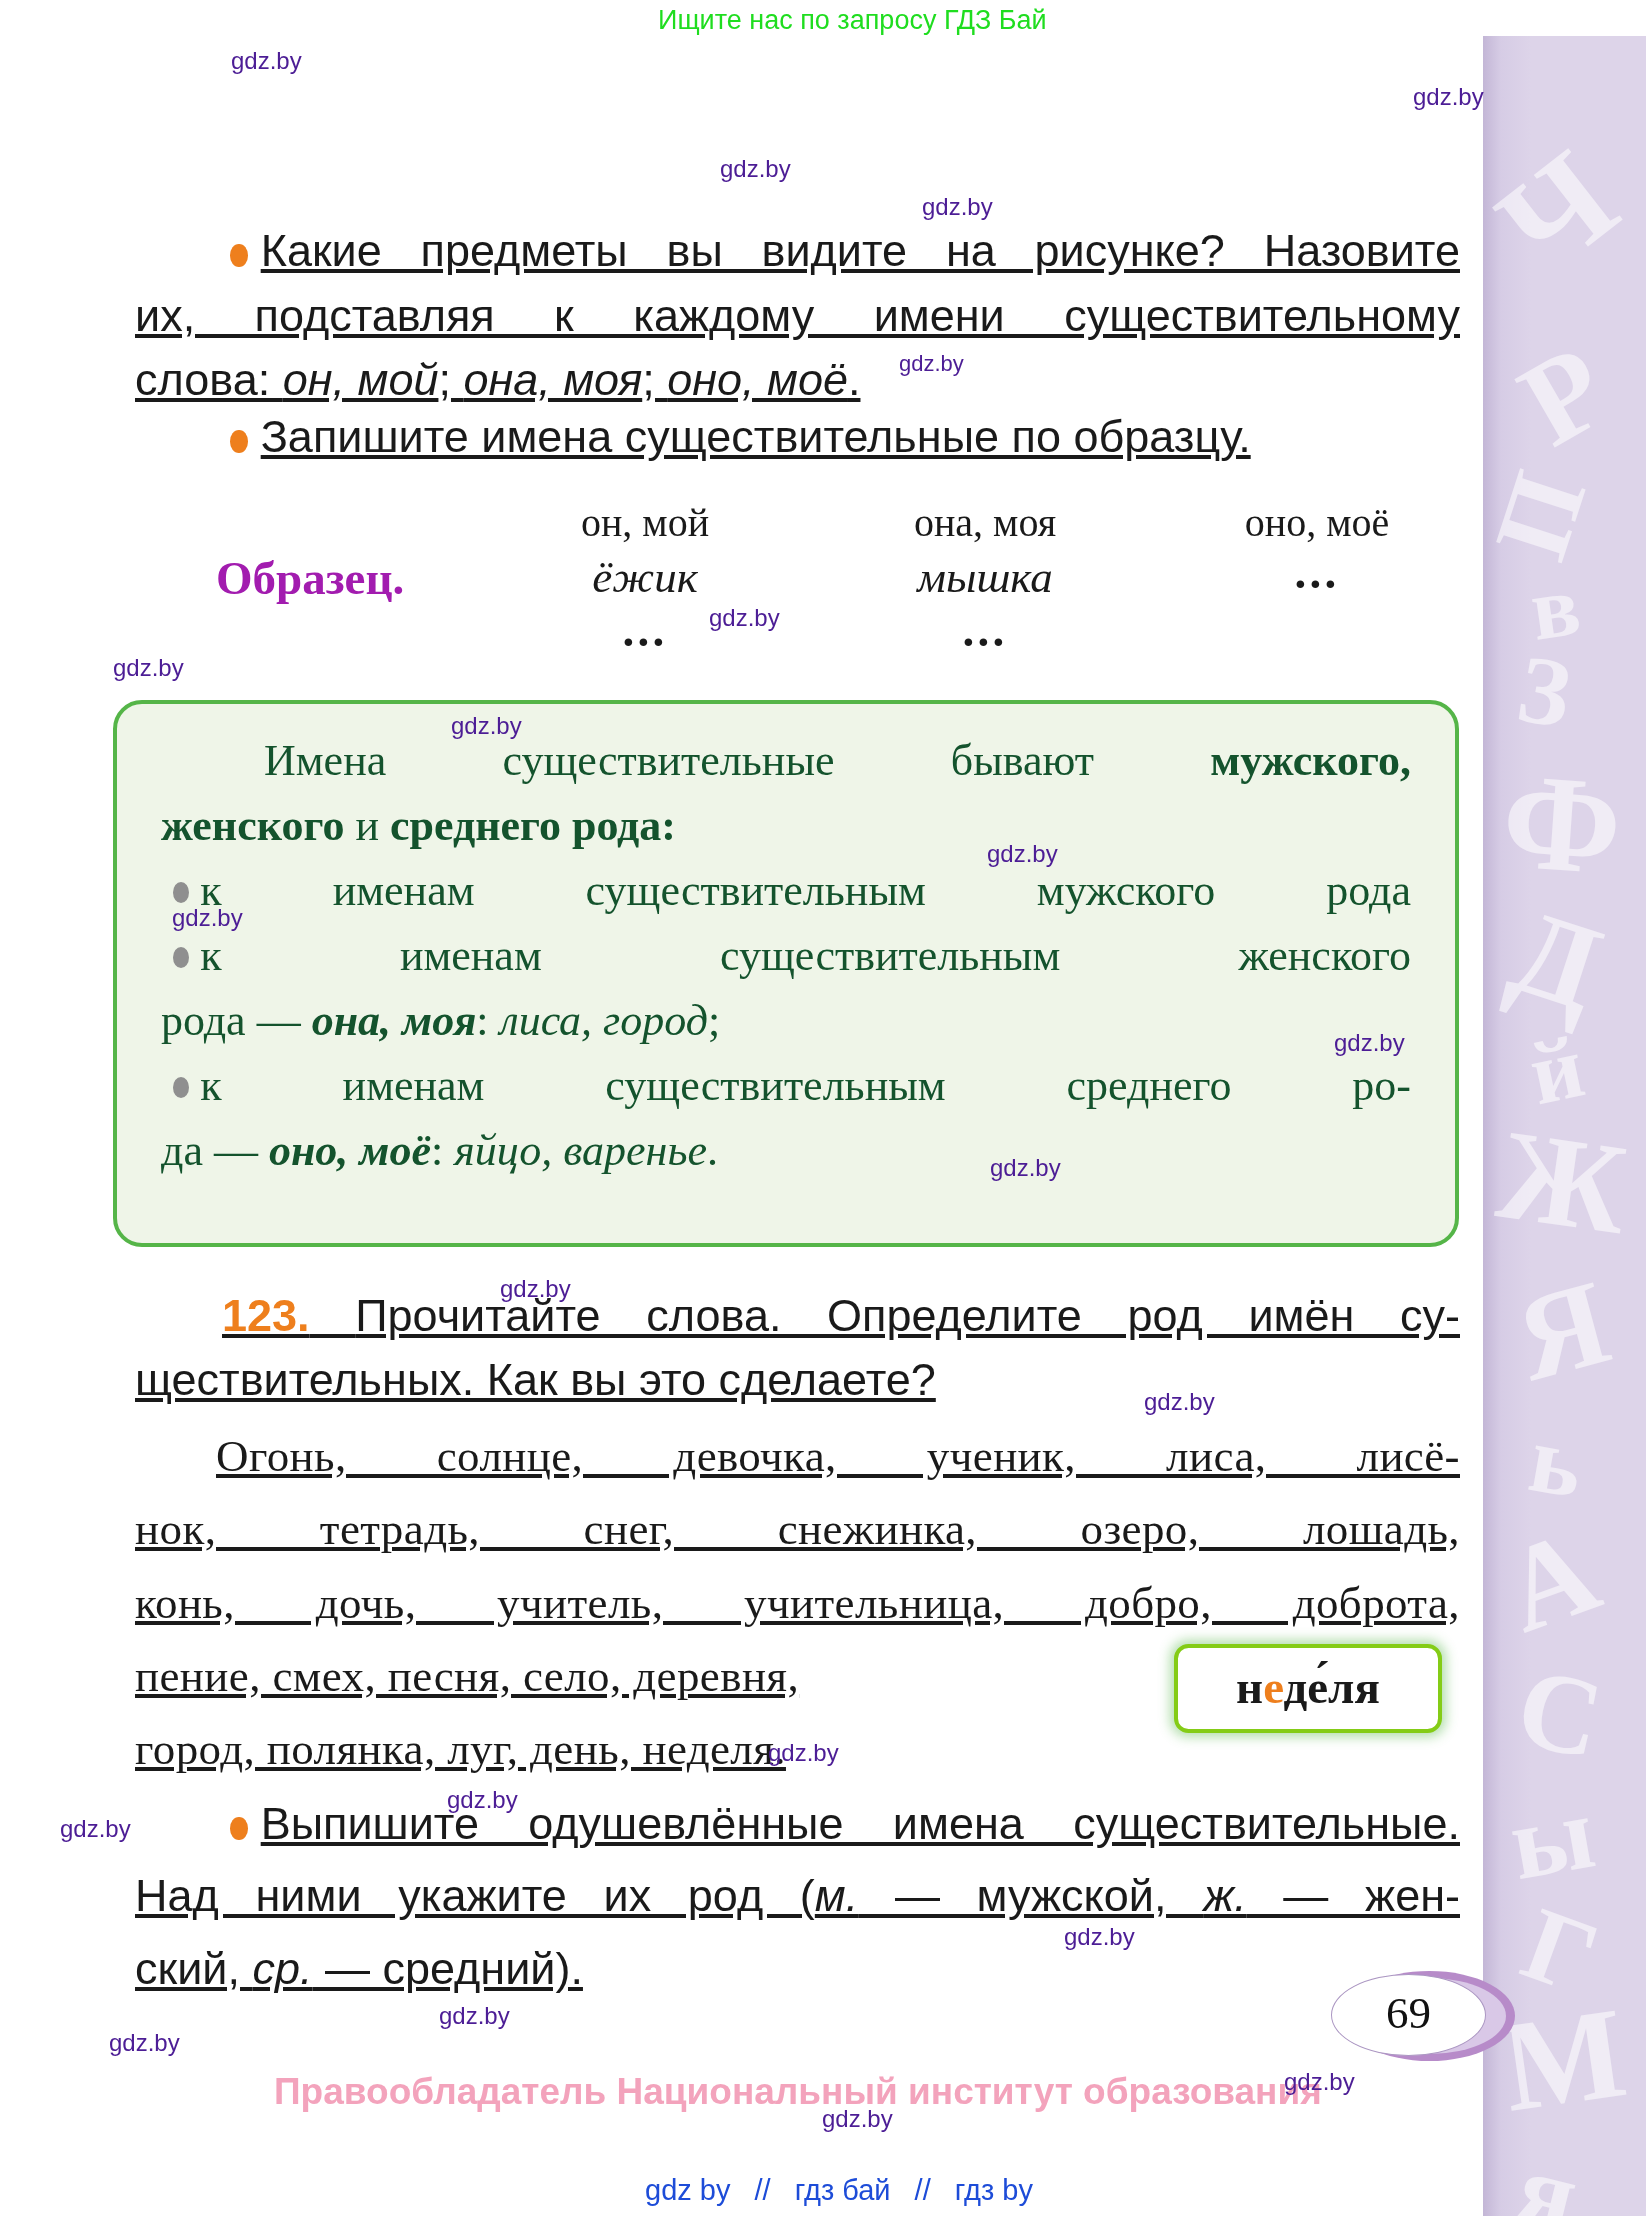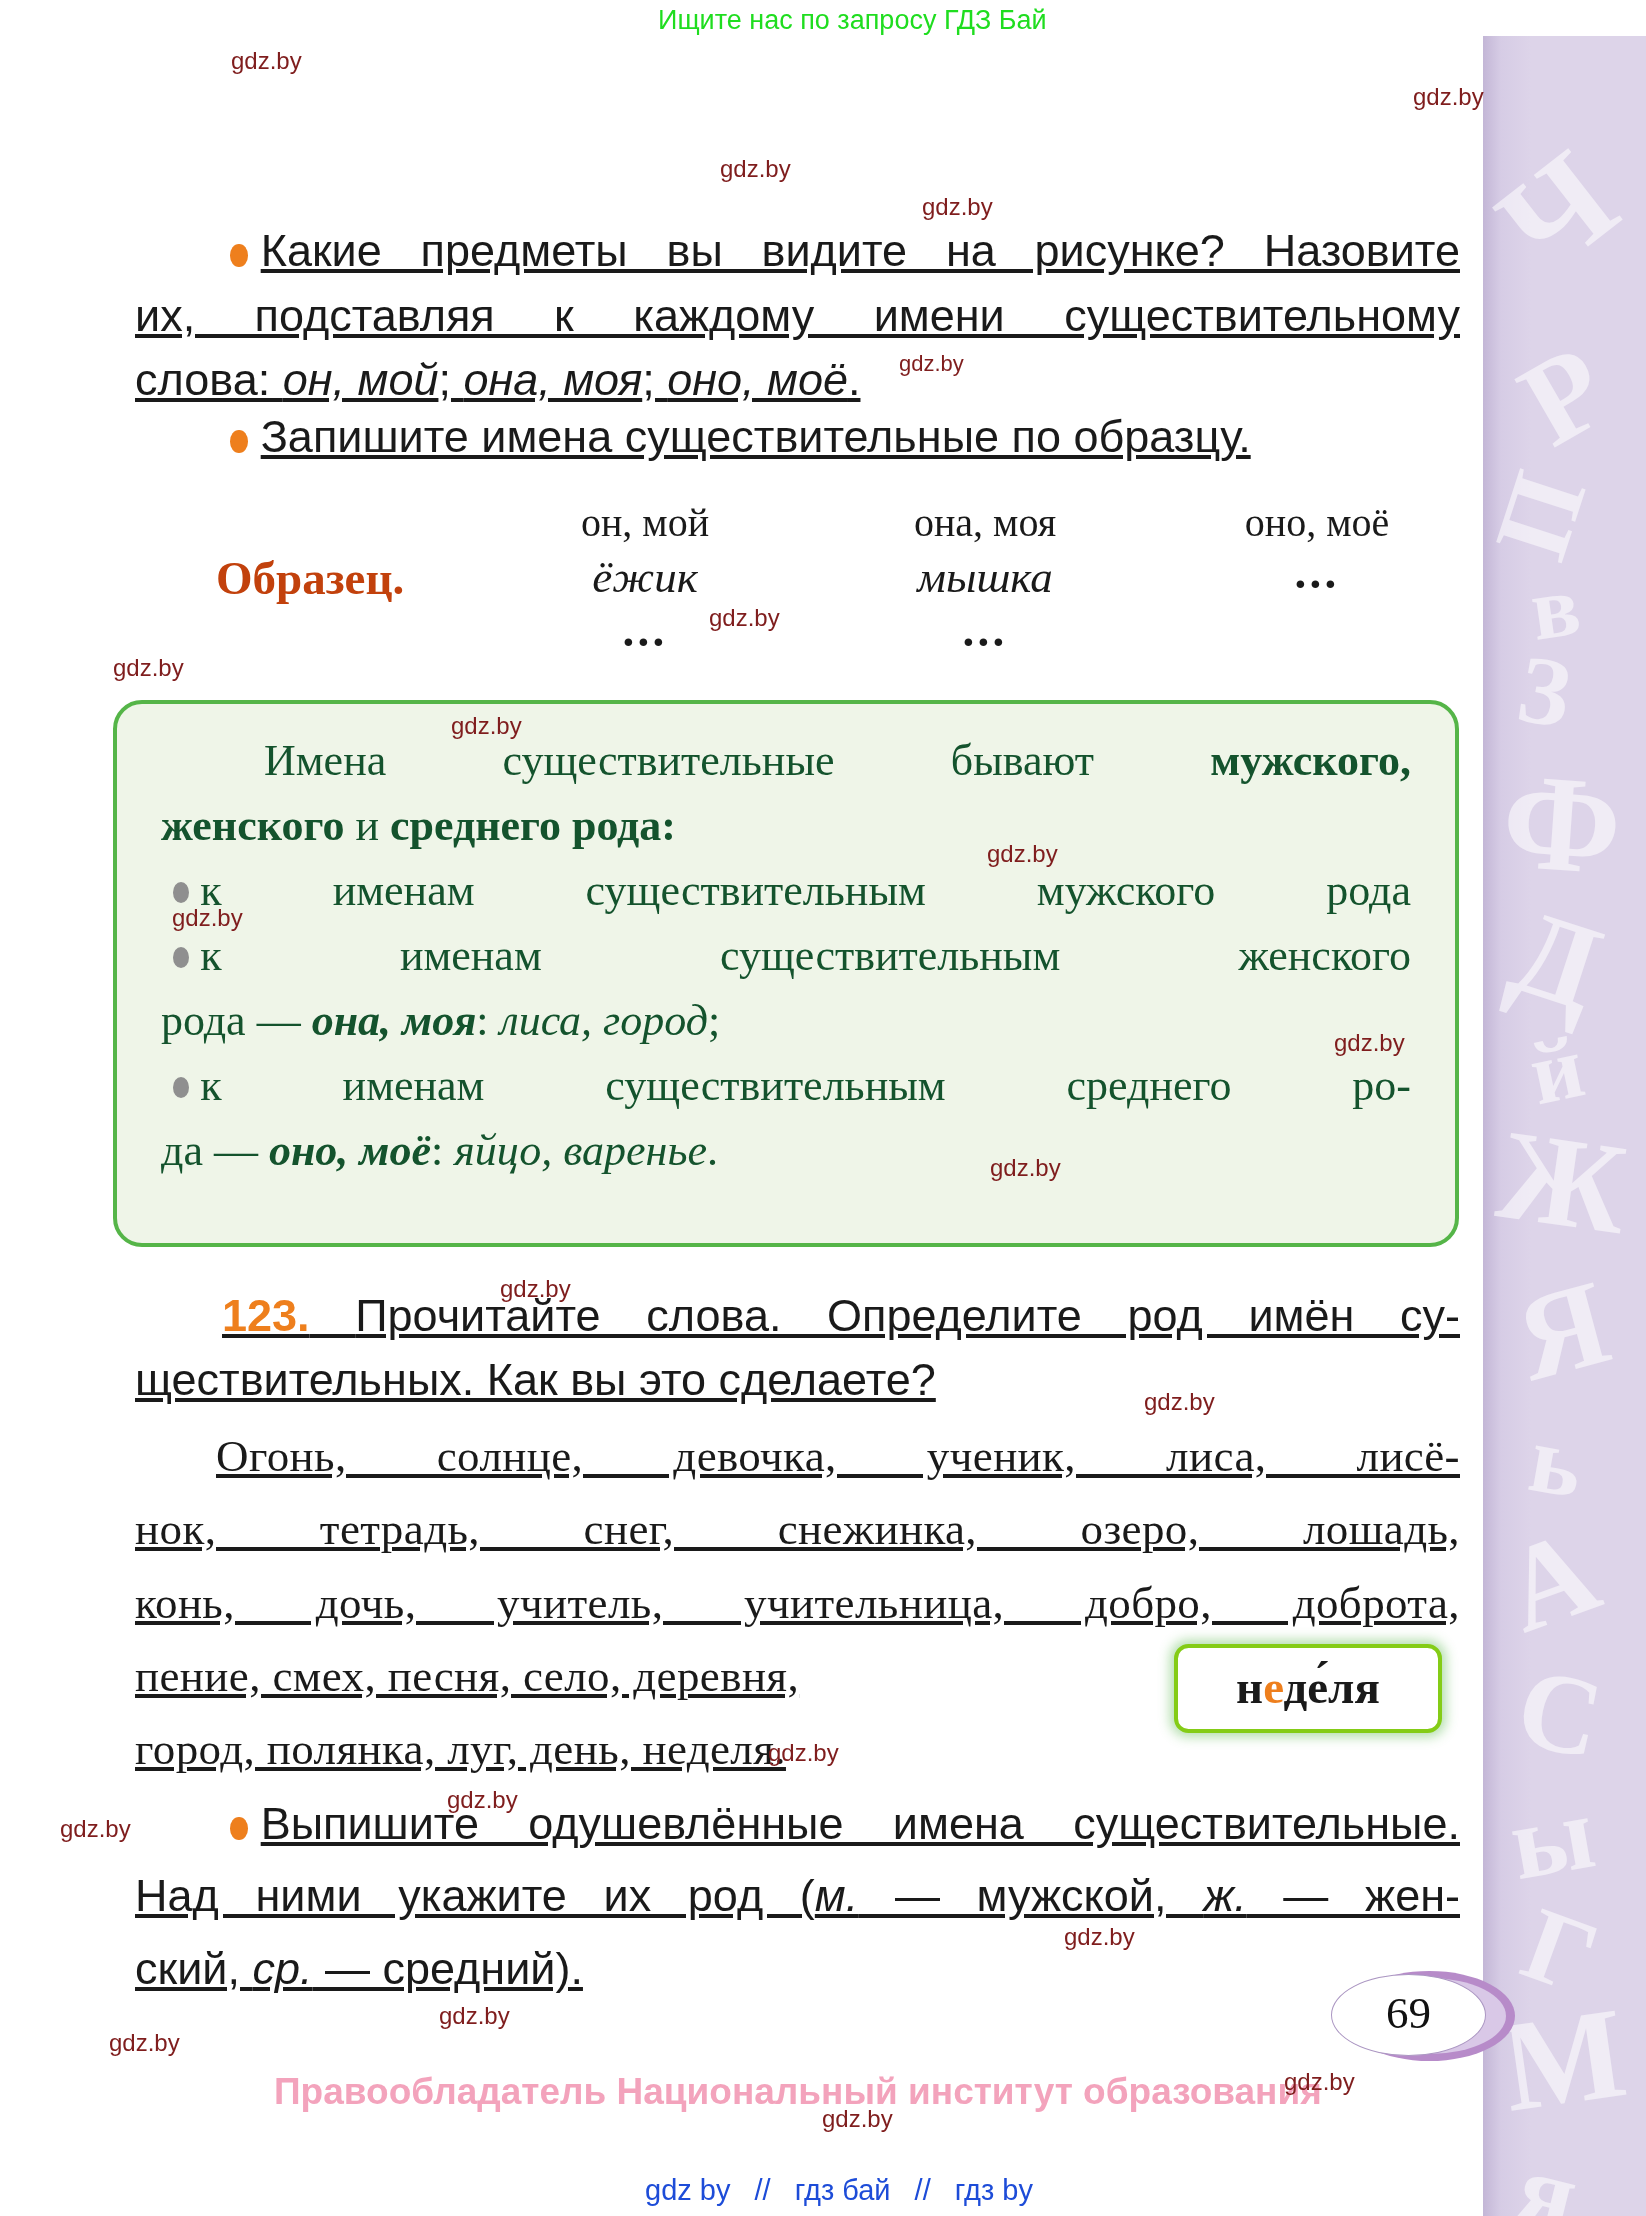--- a/index.html
+++ b/index.html
@@ -4,21 +4,21 @@
 <style>
   html,body{margin:0;padding:0;background:#ffffff;}
   .page{position:relative;width:1647px;height:2216px;background:#ffffff;overflow:hidden;
         font-family:"Liberation Sans",sans-serif;color:#1a1a1a;}
   
   .strip{position:absolute;left:1483px;top:36px;width:164px;height:2180px;z-index:1;
          background:linear-gradient(to right,#c3b6d6 0px,#d6cce5 17.7px,#ddd4e9 48px,#ddd4e9 100%);}
   .strip-letter{position:absolute;font-family:"Liberation Serif",serif;font-weight:bold;
                 color:rgba(255,255,255,0.55);user-select:none;}
   
-  .wm{position:absolute;font:400 24px "Liberation Sans",sans-serif;color:#7f1d1d;z-index:6;white-space:nowrap;}
+  .wm{position:absolute;font:400 24px "Liberation Sans",sans-serif;color:#4c1d95;z-index:6;white-space:nowrap;}
   .banner{position:absolute;left:658px;top:4.8px;font:400 27px "Liberation Sans",sans-serif;z-index:6;white-space:nowrap;}
   
   .sansline{position:absolute;left:135px;width:1325px;font-family:"Liberation Sans",sans-serif;
             font-size:45px;line-height:64px;color:#1a1a1a;z-index:3;white-space:nowrap;text-decoration:underline;}
   .just{white-space:normal;text-align:justify;text-align-last:justify;}
   .serifline{font-family:"Liberation Serif",serif;letter-spacing:0.4px;}
   .obul{display:inline-block;width:17.7px;height:22.6px;border-radius:50%;background:#ee7f1d;
         margin-right:13px;vertical-align:-0.8px;}
   .it{font-style:italic;}
   .bi{font-style:italic;font-weight:bold;}
@@ -115,21 +115,21 @@
     </div>
     <div class="sansline" style="top:348px">
       <span>слова: </span><span class="it">он, мой</span><span>; </span><span class="it">она, моя</span><span>; </span><span class="it">оно, моё</span><span>.</span>
     </div>
   </div>
 
   <div class="sansline" style="top:405px;text-indent:95px">
     <span class="obul"></span><span>Запишите имена существительные по образцу.</span>
   </div>
 
-  <div class="obr-label" style="color:#c2410c">Образец.</div>
+  <div class="obr-label" style="color:#a21caf">Образец.</div>
   <div class="obr-col" style="left:476px;top:498px">
     <div class="obr-h">он, мой</div>
     <div class="obr-w">ёжик</div>
     <div class="obr-d">...</div>
   </div>
   <div class="obr-col" style="left:816px;top:498px">
     <div class="obr-h">она, моя</div>
     <div class="obr-w">мышка</div>
     <div class="obr-d">...</div>
   </div>

